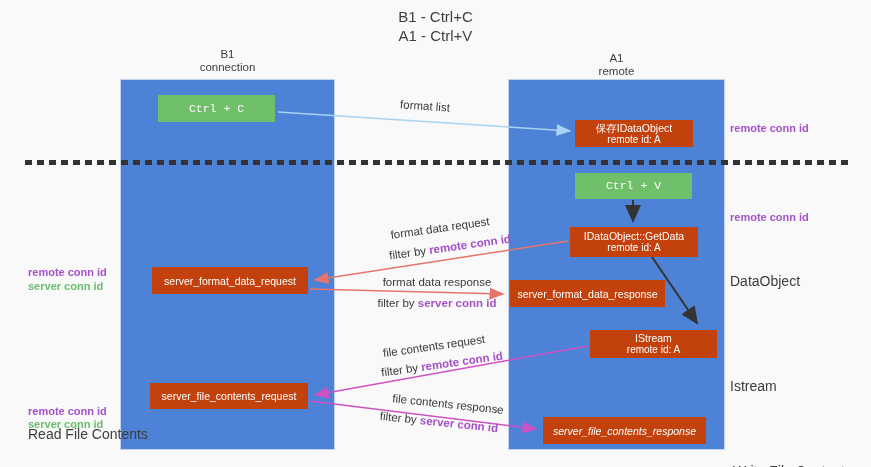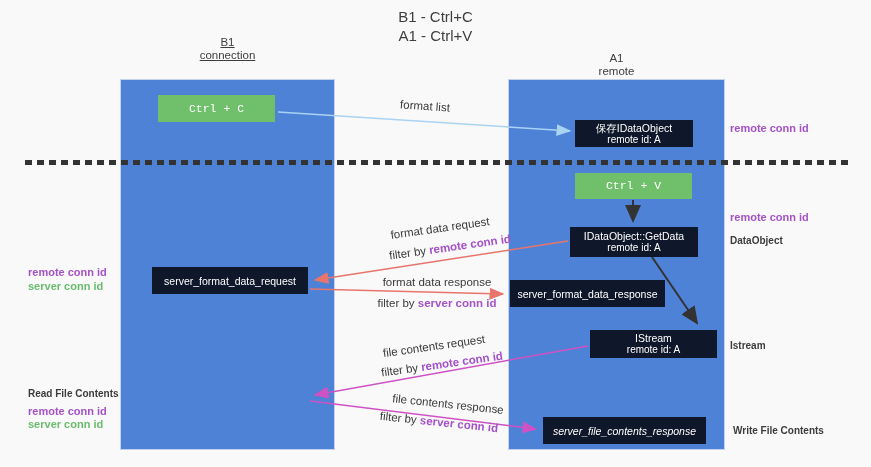--- a/index.html
+++ b/index.html
@@ -10,46 +10,46 @@
     background:#f9f9fa; color:#3c3c3c;
   }
   .abs { position:absolute; }
   .title-block { left:0; top:7px; width:871px; text-align:center;
     font-size:15px; line-height:19px; color:#3e3e3e; }
   .col-header { text-align:center; font-size:11.5px; line-height:13px; color:#3e3e3e; }
   .column { background:#4e82d6; border:1px solid #c3d2ef; }
   .node { display:flex; flex-direction:column; align-items:center; justify-content:center;
     text-align:center; color:#fff; font-size:10.5px; line-height:12px; }
   .node.green { background:#70bf6b; font-size:11.5px;font-family:Liberation Mono, monospace; }
-  .node.orange { background:#0f172a;text-align:center; }
+  .node.orange { background:#c2410c;text-align:center; }
   .node .l2 { font-size:10px; }
   .ann { font-size:11px; font-weight:bold; line-height:13px; white-space:nowrap; }
   .purple { color:#a552c8; }
   .greentxt { color:#69bd6c; }
-  .blacktxt { color:#3c3c3c; font-weight:bold; font-size:10px; }
+  .blacktxt { color:#3c3c3c; font-weight:normal; font-size:14px;margin-top:41px; }
   .alabel { font-size:11.5px; color:#3a3a3a; white-space:nowrap; text-align:center; }
   .alabel .bold-purple { color:#a552c8; font-weight:bold; }
   .rot-neg { transform:rotate(-8deg); }
   .rot-pos { transform:rotate(6deg); }
   .rot-slight { transform:rotate(4deg); }
   .dashed-line { height:5px;
     background:repeating-linear-gradient(90deg,#333 0 7px,transparent 7px 12px); }
   svg.overlay { position:absolute; left:0; top:0; pointer-events:none; }
 </style>
 </head>
 <body>
 
 <div id="canvas">
 
   <div class="abs title-block">
     <div>B1 - Ctrl+C</div>
     <div>A1 - Ctrl+V</div>
   </div>
 
-  <div class="abs col-header" style="left:160px; top:36px; width:135px;text-decoration:underline;">
+  <div class="abs col-header" style="left:160px; top:48px; width:135px;">
     <div>B1</div>
     <div>connection</div>
   </div>
   <div class="abs col-header" style="left:549px; top:52px; width:135px;">
     <div>A1</div>
     <div>remote</div>
   </div>
 
   <div class="abs column" style="left:120px; top:79px; width:215px; height:371px;"></div>
   <div class="abs column" style="left:508px; top:79px; width:217px; height:371px;"></div>
@@ -104,20 +104,23 @@
 
   <div class="abs node orange" style="left:510px; top:280px; width:155px; height:27px;">
     <span>server_format_data_response</span>
   </div>
 
   <div class="abs node orange" style="left:590px; top:330px; width:127px; height:28px;">
     <span>IStream</span>
     <span class="l2">remote id: A</span>
   </div>
 
+  <div class="abs node orange" style="left:150px; top:383px; width:158px; height:26px;">
+    <span>server_file_contents_request</span>
+  </div>
 
   <div class="abs node orange" style="left:543px; top:417px; width:163px; height:27px;font-style:italic;">
     <span>server_file_contents_response</span>
   </div>
 
   <div class="abs ann purple" style="left:730px; top:122px;">remote conn id</div>
   <div class="abs ann purple" style="left:730px; top:211px;">remote conn id</div>
   <div class="abs ann blacktxt" style="left:730px; top:234px;">DataObject</div>
   <div class="abs ann blacktxt" style="left:730px; top:339px;">Istream</div>
   <div class="abs ann blacktxt" style="left:733px; top:424px;">Write File Contents</div>

